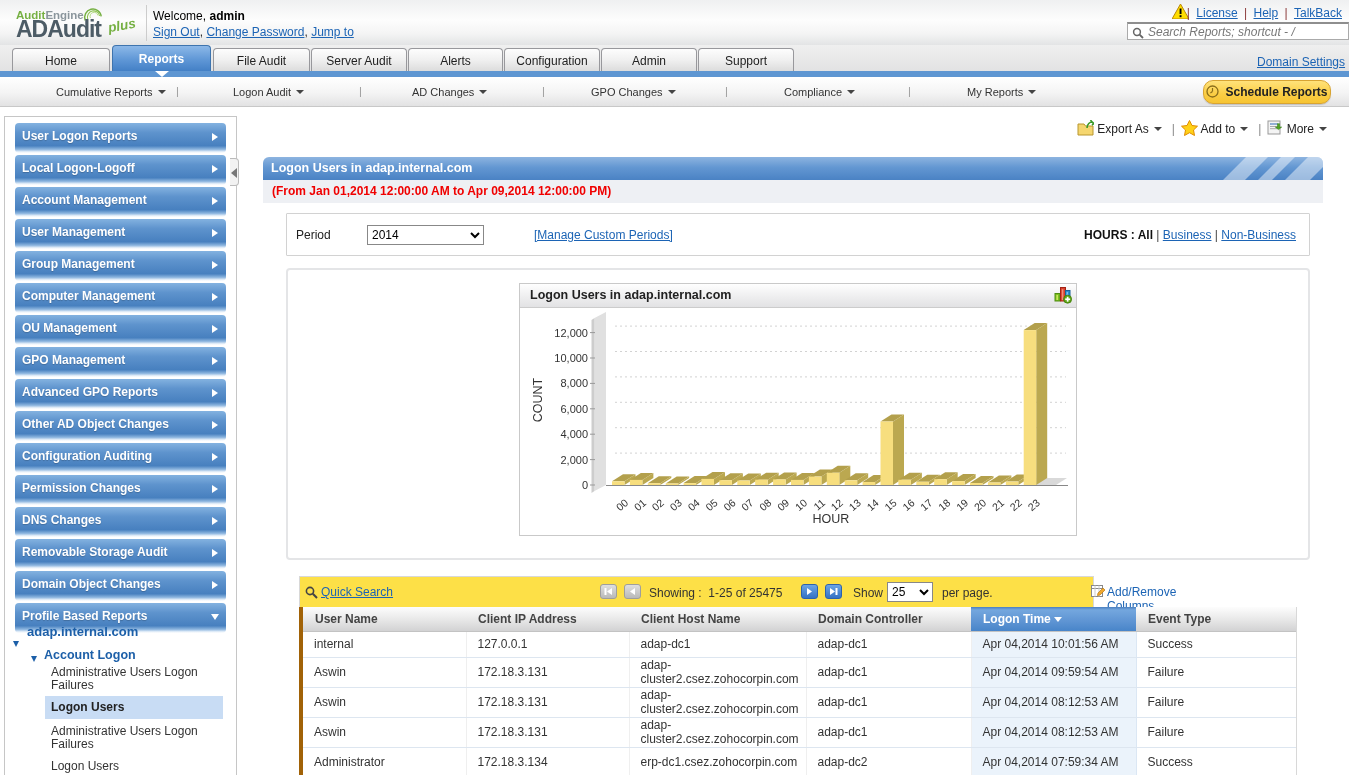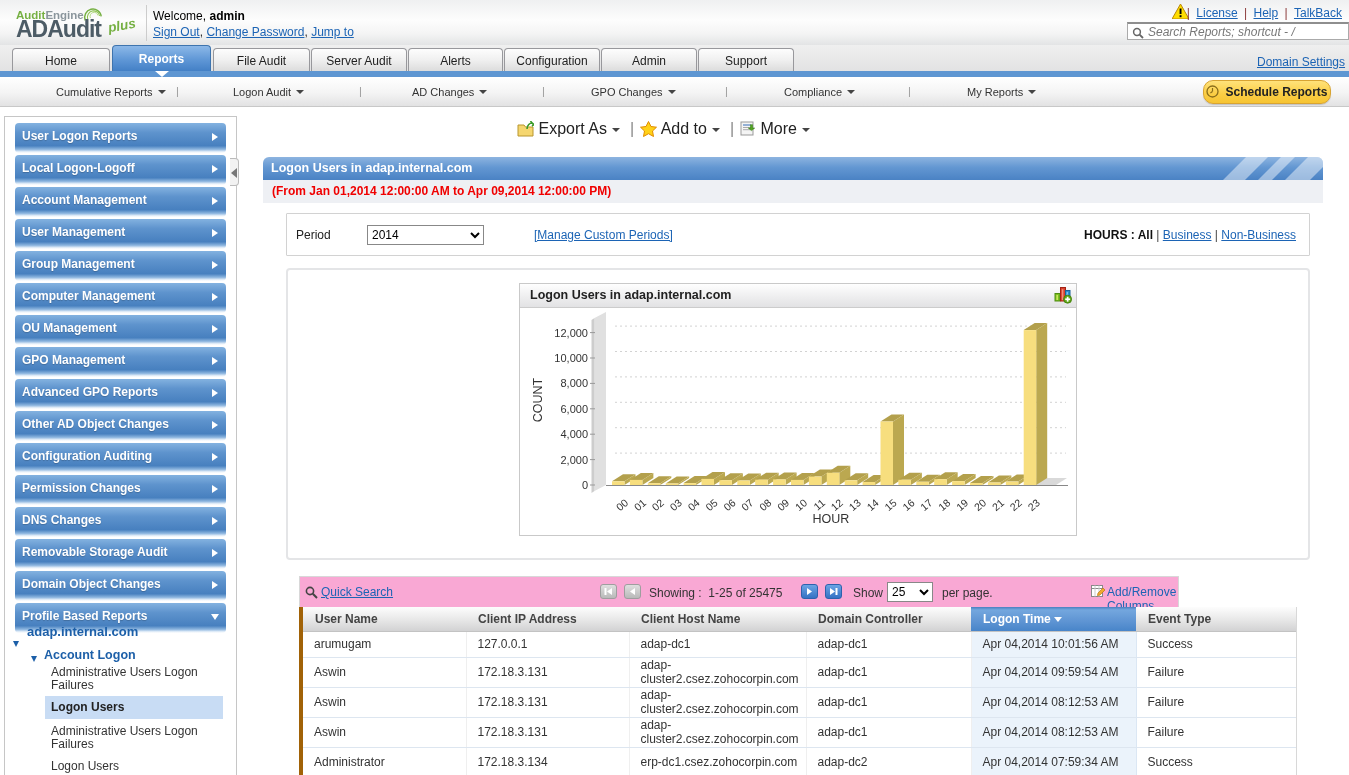--- a/index.html
+++ b/index.html
@@ -39,36 +39,36 @@
 .sbtn{position:absolute;left:15px;width:211px;height:30px;border-radius:4px;background:linear-gradient(180deg,#83b2e0 0%,#5e93cd 32%,#4780bf 76%,#8fb7e0 88%,#e8f1fa 96%,#fdfefe 100%);color:#fff;font-weight:bold;font-size:12px;line-height:27px;padding-left:7px;text-shadow:0 1px 1px rgba(0,0,0,.2)}
 .sbtn .ar{position:absolute;right:8px;top:10px;width:0;height:0;border-top:4.5px solid transparent;border-bottom:4.5px solid transparent;border-left:6.5px solid #fff}
 .sbtn .dar{position:absolute;right:7px;top:11px;width:0;height:0;border-left:4.5px solid transparent;border-right:4.5px solid transparent;border-top:6.5px solid #fff}
 #collapser{left:230px;top:158px;width:9px;height:28px;background:#f2f2f2;border:1px solid #bbb;border-left:none;border-radius:0 4px 4px 0}
 #collapser:after{content:"";position:absolute;left:1px;top:9px;border-top:5px solid transparent;border-bottom:5px solid transparent;border-right:6px solid #777}
 .tnode{position:absolute;font-weight:bold;color:#1c5fa8;font-size:13px}
 .tleaf{position:absolute;color:#333;font-size:12px;line-height:13px}
 .tcar{position:absolute;width:0;height:0;border-left:3.5px solid transparent;border-right:3.5px solid transparent;border-top:6.5px solid #1c5fa8}
 #selitem{left:45px;top:696px;width:178px;height:23px;background:#c8dcf4}
 
-#acttools{left:0;top:120px;width:1331px;height:18px;text-align:center;font-size:16px;color:#222;white-space:nowrap}
+#acttools{left:0;top:120px;width:1331px;height:18px;text-align:right;font-size:12px;color:#222;white-space:nowrap}
 #acttools .car{display:inline-block;margin:0 4px 0 5px;width:0;height:0;border-left:4px solid transparent;border-right:4px solid transparent;border-top:4px solid #444;vertical-align:2px}
 #acttools .sep{color:#888;margin:0 6px}
 #panelhead{left:263px;top:157px;width:1060px;height:23px;border-radius:6px 6px 0 0;background:linear-gradient(180deg,#8db4e0 0%,#6397d2 45%,#4a82c4 100%);color:#fff;font-weight:bold;font-size:12.5px;line-height:23px;padding-left:8px;overflow:hidden}
 #panelhead svg{position:absolute;right:0;top:0}
 #redrow{left:263px;top:180px;width:1060px;height:23px;background:#eef0f4;color:#f00000;font-weight:bold;font-size:12px;line-height:23px;padding-left:9px}
 #periodbox{left:286px;top:213px;width:1024px;height:43px;background:#fff;border:1px solid #d2d2d2;border-radius:1px}
 #periodbox .lbl{position:absolute;left:9px;top:14px;font-size:12px;color:#222}
 #periodsel{position:absolute;left:80px;top:11px;width:117px;height:20px;font-size:12px;font-family:"Liberation Sans",sans-serif;border:1px solid #888;background:#fff}
 #managep{position:absolute;left:247px;top:14px;font-size:12px}
 #hoursline{position:absolute;right:13px;top:14px;font-size:12px;color:#111;font-weight:bold}
 #chartbox{left:286px;top:268px;width:1024px;height:292px;background:#fff;border:2px solid #e4e5e7;border-radius:4px}
 #chart{left:519px;top:283px;width:558px;height:253px;background:#fff;border:1px solid #c9c9c9}
 #charthead{position:absolute;left:0;top:0;width:556px;height:24px;background:linear-gradient(180deg,#fefefe 0%,#ededee 60%,#e2e2e4 100%);border-bottom:1px solid #ccc;font-size:12.5px;font-weight:bold;color:#222;line-height:23px;padding-left:10px}
 
-#tbltools{left:299px;top:576px;width:880px;height:31px;background:#f9a8d4;border:1px solid #d8d8d8;border-bottom:none;font-size:12px;color:#333}
+#tbltools{left:299px;top:576px;width:795px;height:31px;background:#fde047;border:1px solid #d8d8d8;border-bottom:none;font-size:12px;color:#333}
 .pgbtn{position:absolute;top:7px;width:17px;height:15px;border-radius:3px}
 .pgbtn.gray{background:linear-gradient(180deg,#dfdfdf,#b9b9b9);border:1px solid #9e9e9e}
 .pgbtn.blue{background:linear-gradient(180deg,#6aa4e4,#3572c4);border:1px solid #2d62ad}
 #tblwrap{left:299px;top:607px;width:998px;height:168px;overflow:hidden;background:#fff;border-left:4px solid #a16207;border-right:1px solid #d8d8d8}
 table{border-collapse:collapse;width:998px;table-layout:fixed;font-size:12px;color:#333}
 th{background:linear-gradient(180deg,#fdfdfd 0%,#e9e9e9 50%,#d2d2d3 100%);color:#444;font-weight:bold;text-align:left;height:24px;padding:0 0 0 12px;border-bottom:1px solid #c3c3c3;white-space:nowrap}
 th.lt{background:linear-gradient(180deg,#4a7fc0 0%,#74a7de 12%,#5e94d3 60%,#4885c9 100%);color:#fff}
 td{padding:0 2px 0 11px;border-bottom:1px solid #dde6f0;border-right:1px solid #efefef;vertical-align:middle;word-wrap:break-word}
 td.lt{background:#ebf3fb;border-right:1px solid #dbe7f4}
 tr.r1 td{height:26px}
@@ -377,21 +377,21 @@
 <tbody>
           <tr>
             <th>User Name</th>
             <th>Client IP Address</th>
             <th>Client Host Name</th>
             <th>Domain Controller</th>
             <th class="lt">Logon Time<span style="display:inline-block;margin-left:3px;width:0;height:0;border-left:4px solid transparent;border-right:4px solid transparent;border-top:5px solid #ffffff;vertical-align:1px"></span></th>
             <th>Event Type</th>
           </tr>
 <tr class="r1">
-            <td>arumugam</td>
+            <td>internal</td>
             <td>127.0.0.1</td>
             <td>adap-dc1</td>
             <td>adap-dc1</td>
             <td class="lt">Apr 04,2014 10:01:56 AM</td>
             <td>Success</td>
           </tr>
 <tr class="rx">
             <td>Aswin</td>
             <td>172.18.3.131</td>
             <td>adap-cluster2.csez.zohocorpin.com</td>

